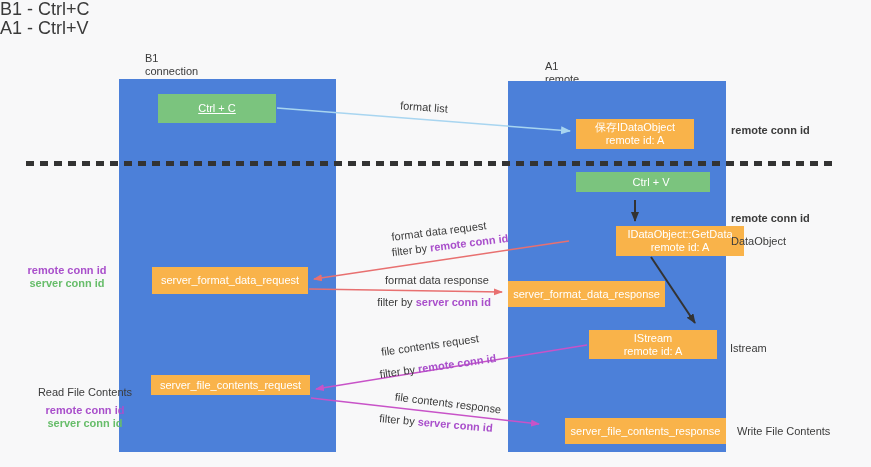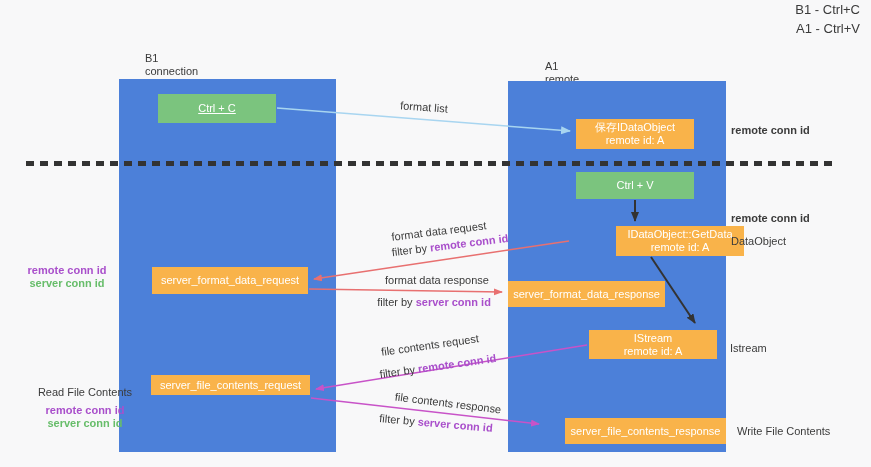--- a/index.html
+++ b/index.html
@@ -1,19 +1,19 @@
 <!DOCTYPE html>
 <html style="--background: #f8f8f9; --lane-blue: #4c80d9; --node-green: #7bc47e; --node-orange: #f9b34a; --purple-text: #a94fcb; --green-text: #67bd6a; --salmon-arrow: #e87070; --magenta-arrow: #c853c8; --light-blue-arrow: #a8d5f0; --dark: #333333;"><head>
 <meta charset="utf-8">
 <style>
   html,body{margin:0;padding:0;}
   body{font-family:"Liberation Sans","DejaVu Sans",sans-serif;background:var(--background,#f8f8f9);}
   .canvas{position:relative;width:871px;height:467px;background:var(--background,#f8f8f9);overflow:hidden;}
 
-  .title{position:absolute;left:0;top:7;width:860px;text-align:right;font-size:13px;line-height:19px;color:#3a3a3a;}
+  .title{position:absolute;left:0;top:7;width:860px;text-align:left;font-size:18px;line-height:19px;color:#3a3a3a;}
   .lane-header{position:absolute;text-align:left;font-size:11px;line-height:13px;color:#3a3a3a;width:145px;}
   .lane{position:absolute;background:var(--lane-blue,#4c80d9);}
 
   .dashed-line{position:absolute;left:26px;top:161px;width:806px;height:5px;
     background:repeating-linear-gradient(90deg,var(--dark,#333) 0 8px,transparent 8px 14px);}
 
   .node{position:absolute;display:flex;flex-direction:column;align-items:center;justify-content:center;
     color:#fff;font-size:11px;line-height:13px;text-align:center;white-space:nowrap;}
   .node.green{background:var(--node-green,#7bc47e);}
   .node.orange{background:var(--node-orange,#f9b34a);}
@@ -85,21 +85,21 @@
 
   <div class="node green" style="left:158px;top:94px;width:118px;height:29px;text-decoration:underline;">
     <div>Ctrl + C</div>
   </div>
 
   <div class="node orange" style="left:576px;top:119px;width:118px;height:30px;">
     <div>保存IDataObject</div>
     <div>remote id: A</div>
   </div>
 
-  <div class="node green" style="left:576px;top:172px;width:118px;height:27px;">
+  <div class="node green" style="left:576px;top:172px;width:118px;height:20px;padding-left:16px;">
     <div>Ctrl + V</div>
   </div>
 
   <div class="node orange" style="left:571px;top:226px;width:128px;height:30px;margin-left:45px;">
     <div>IDataObject::GetData</div>
     <div>remote id: A</div>
   </div>
 
   <div class="node orange" style="left:152px;top:267px;width:156px;height:27px;">
     <div>server_format_data_request</div>

